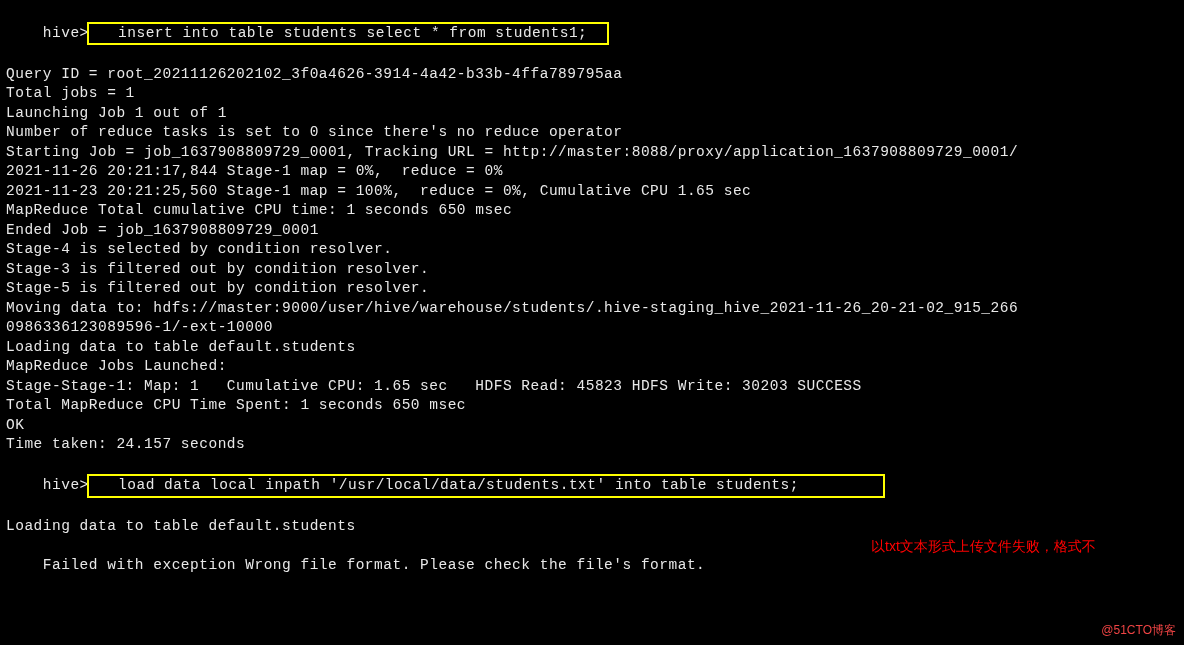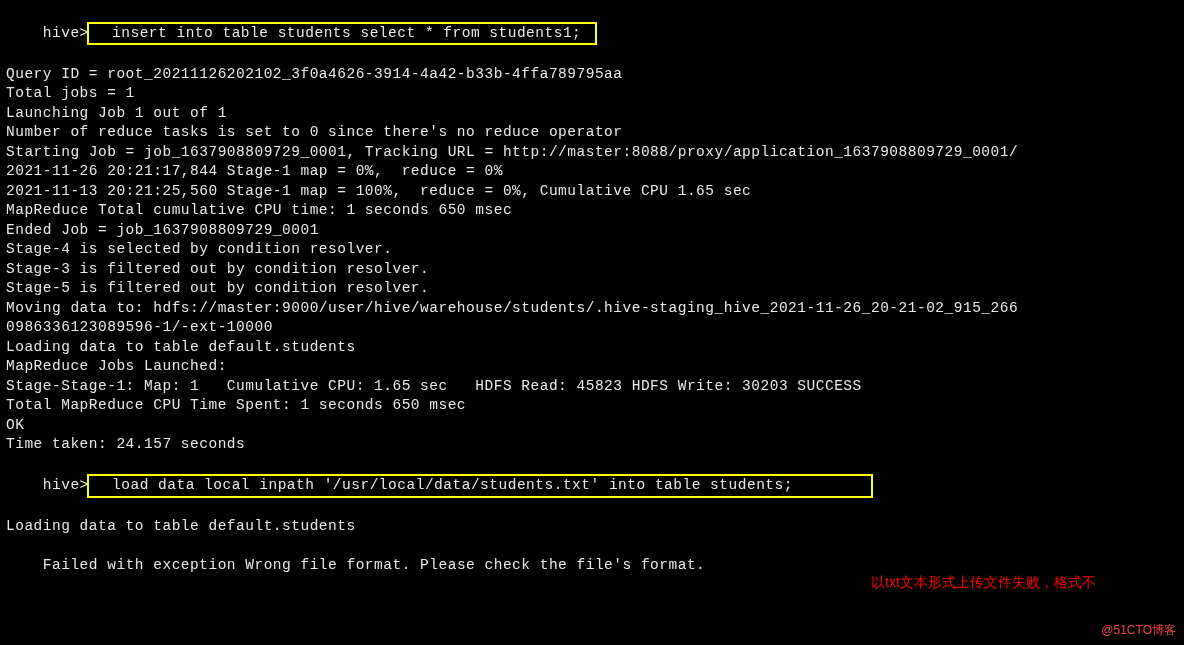--- a/index.html
+++ b/index.html
@@ -20,21 +20,21 @@
       padding: 2px 6px;
       letter-spacing: 0.5px;
     }
     .line {
       white-space: pre;
       position: relative;
     }
     .highlight-box {
       border: 2px solid #ffff00;
       display: inline-block;
-      padding: 0 14px;
+      padding: 0 20px;
       margin-left: -2px;
     }
     .red-annotation {
       color: #ff0000;
       font-family: 'Microsoft YaHei', 'SimSun', sans-serif;
       font-size: 14px;
       position: absolute;
       letter-spacing: 0;
     }
     .watermark {
@@ -53,38 +53,38 @@
 <div>
   <div class="line">
     <span>hive&gt;</span><span class="highlight-box"> insert into table students select * from students1;</span>
   </div>
   <div class="line">Query ID = root_20211126202102_3f0a4626-3914-4a42-b33b-4ffa789795aa</div>
   <div class="line">Total jobs = 1</div>
   <div class="line">Launching Job 1 out of 1</div>
   <div class="line">Number of reduce tasks is set to 0 since there's no reduce operator</div>
   <div class="line">Starting Job = job_1637908809729_0001, Tracking URL = http://master:8088/proxy/application_1637908809729_0001/</div>
   <div class="line">2021-11-26 20:21:17,844 Stage-1 map = 0%,  reduce = 0%</div>
-  <div class="line">2021-11-13 20:21:25,560 Stage-1 map = 100%,  reduce = 0%, Cumulative CPU 1.65 sec</div>
+  <div class="line">2021-11-23 20:21:25,560 Stage-1 map = 100%,  reduce = 0%, Cumulative CPU 1.65 sec</div>
   <div class="line">MapReduce Total cumulative CPU time: 1 seconds 650 msec</div>
   <div class="line">Ended Job = job_1637908809729_0001</div>
   <div class="line">Stage-4 is selected by condition resolver.</div>
   <div class="line">Stage-3 is filtered out by condition resolver.</div>
   <div class="line">Stage-5 is filtered out by condition resolver.</div>
   <div class="line">Moving data to: hdfs://master:9000/user/hive/warehouse/students/.hive-staging_hive_2021-11-26_20-21-02_915_266</div>
   <div class="line">0986336123089596-1/-ext-10000</div>
   <div class="line">Loading data to table default.students</div>
   <div class="line">MapReduce Jobs Launched:</div>
   <div class="line">Stage-Stage-1: Map: 1   Cumulative CPU: 1.65 sec   HDFS Read: 45823 HDFS Write: 30203 SUCCESS</div>
   <div class="line">Total MapReduce CPU Time Spent: 1 seconds 650 msec</div>
   <div class="line">OK</div>
   <div class="line">Time taken: 24.157 seconds</div>
   <div class="line">
     <span>hive&gt;</span><span class="highlight-box"> load data local inpath '/usr/local/data/students.txt' into table students;       </span>
   </div>
   <div class="line">Loading data to table default.students</div>
   <div class="line">
     <span>Failed with exception Wrong file format. Please check the file's format.</span>
-    <span class="red-annotation" style="top:0; left:865px;margin-top:36px;">以txt文本形式上传文件失败，格式不</span>
+    <span class="red-annotation" style="top:0; left:865px;">以txt文本形式上传文件失败，格式不</span>
   </div>
 
 </div>
 
 <div class="watermark">@51CTO博客</div>
 
 </body></html>

